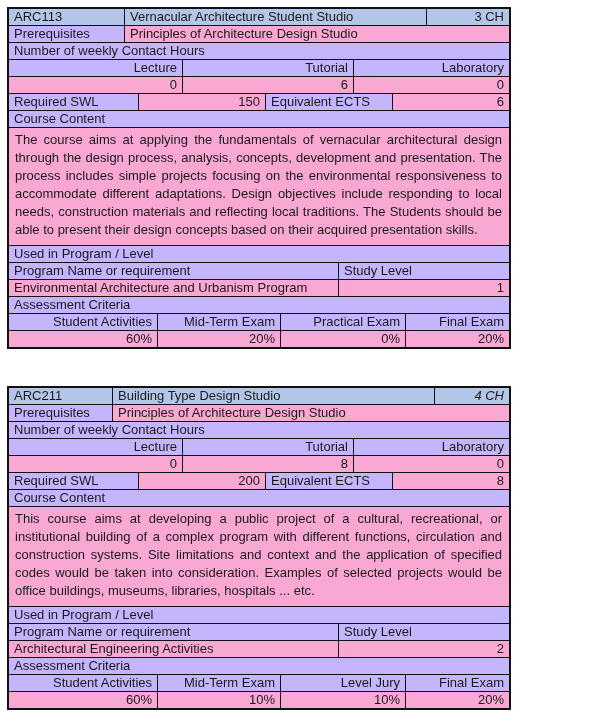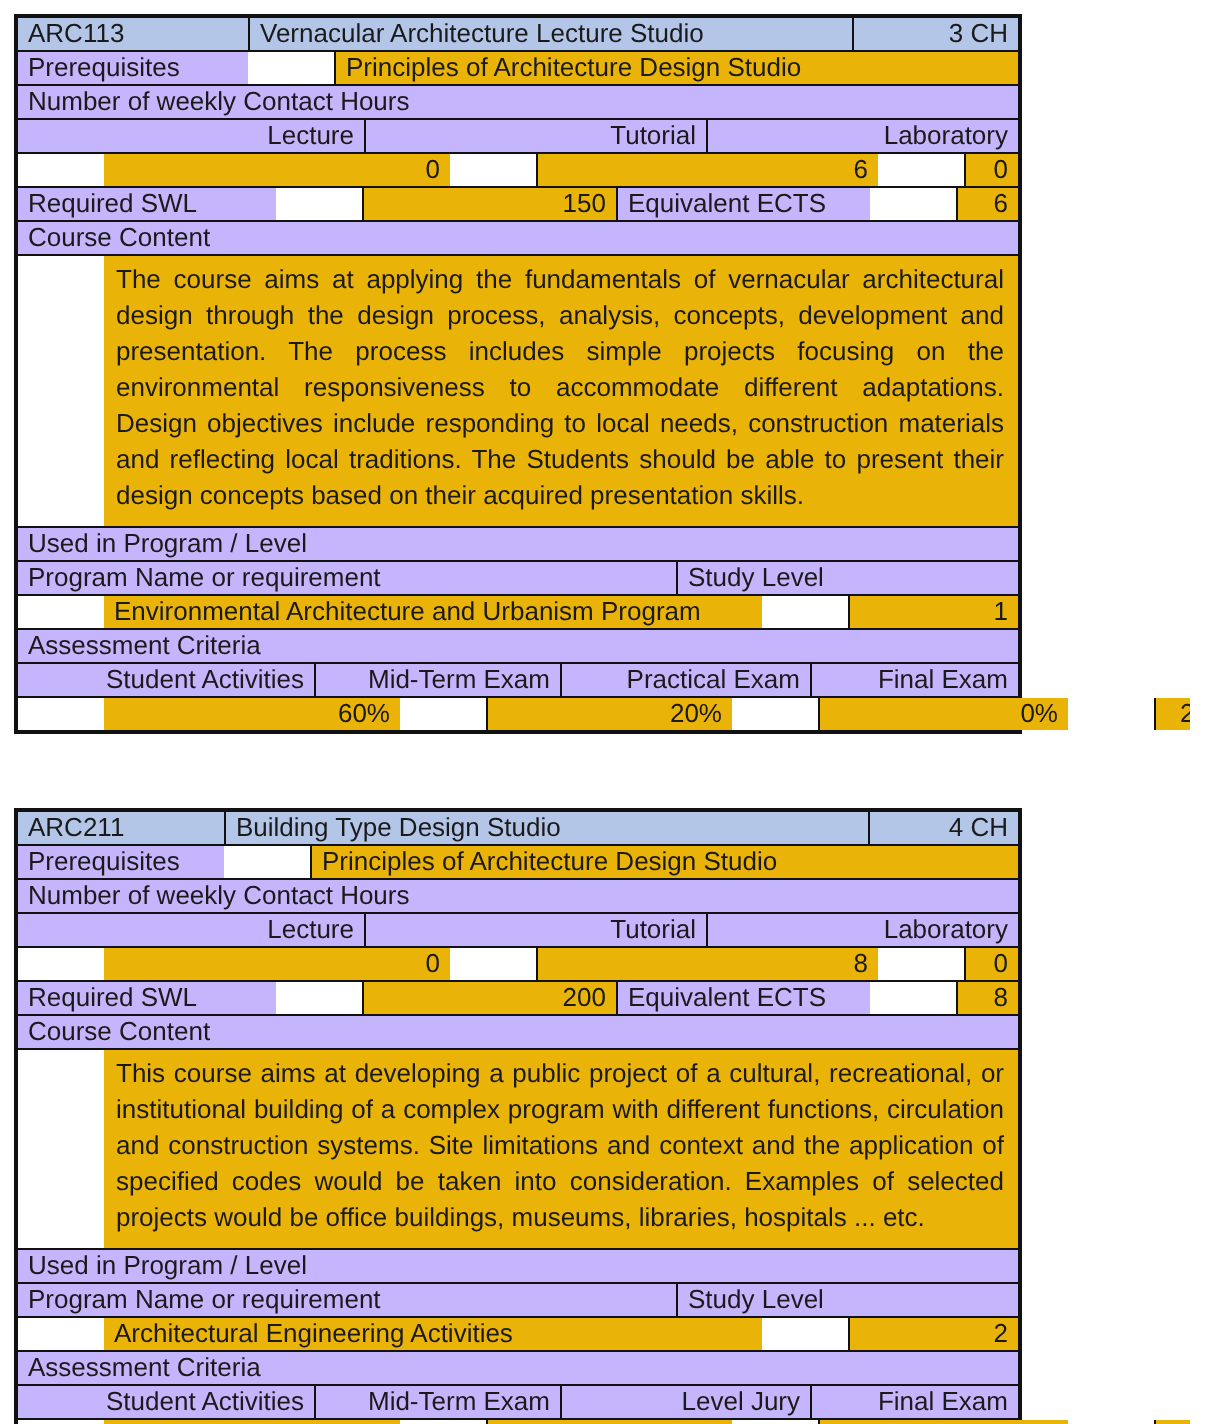--- a/index.html
+++ b/index.html
@@ -28,58 +28,58 @@
     font-size: 13px;
     line-height: 14px;
     min-height: 16px;
     overflow: hidden;
     white-space: nowrap;
   }
   .cell + .cell { border-left: 1px solid #111; }
 
   .blue  { background: #B4C6E7; }
   .green { background: #c4b5fd; }
-  .white { background: #eab308; margin-left: 43px; }
+  .white { background: #f9a8d4; }
 
   .center { text-align: right; padding-left: 12px; }
   .flex1 { flex: 1 1 auto; min-width: 0; }
 
   
   .w-code { flex: 0 0 115px; }
   .w-ch   { flex: 0 0 83px;  }
   .w-l1   { flex: 0 0 173px; }
   .w-l2   { flex: 0 0 171px; }
   .w-s1   { flex: 0 0 129px; }
   .w-s2   { flex: 0 0 127px; }
   .w-s3   { flex: 0 0 127px; }
   .w-p    { flex: 0 0 329px; }
   .w-a1   { flex: 0 0 148px; }
   .w-a2   { flex: 0 0 123px; }
   .w-a3   { flex: 0 0 125px; }
 
   
   .t2 .w-code { flex-basis: 103px; }
-  .t2 .w-ch   { flex-basis: 75px;  }
+  .t2 .w-ch   { flex-basis: 75px; font-style: italic;  }
 
   .para {
     white-space: normal;
     text-align: justify;
     line-height: 18px;
     padding: 3px 7px 6px 6px;
   }
 </style>
 </head>
 <body>
 
 <div class="page">
 
   <div class="ctable">
     <div class="row">
       <div class="cell blue w-code">ARC113</div>
-      <div class="cell blue flex1">Vernacular Architecture Lecture Studio</div>
+      <div class="cell blue flex1">Vernacular Architecture Student Studio</div>
       <div class="cell blue w-ch center">3 CH</div>
     </div>
     <div class="row">
       <div class="cell green w-code">Prerequisites</div>
       <div class="cell white flex1">Principles of Architecture Design Studio</div>
     </div>
     <div class="row">
       <div class="cell green flex1">Number of weekly Contact Hours</div>
     </div>
     <div class="row">

